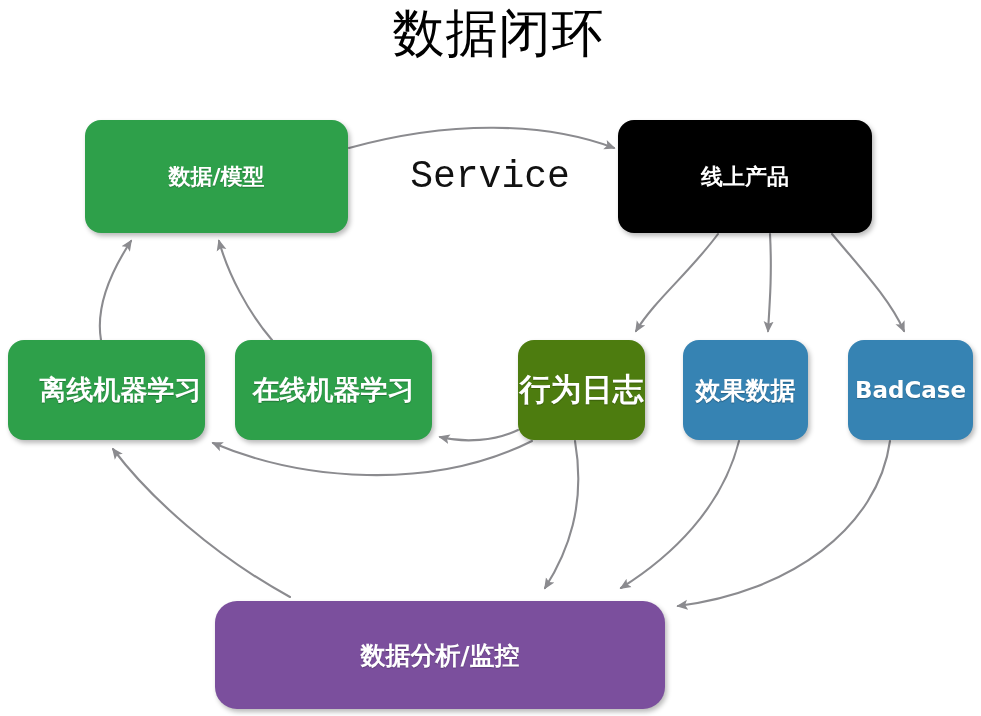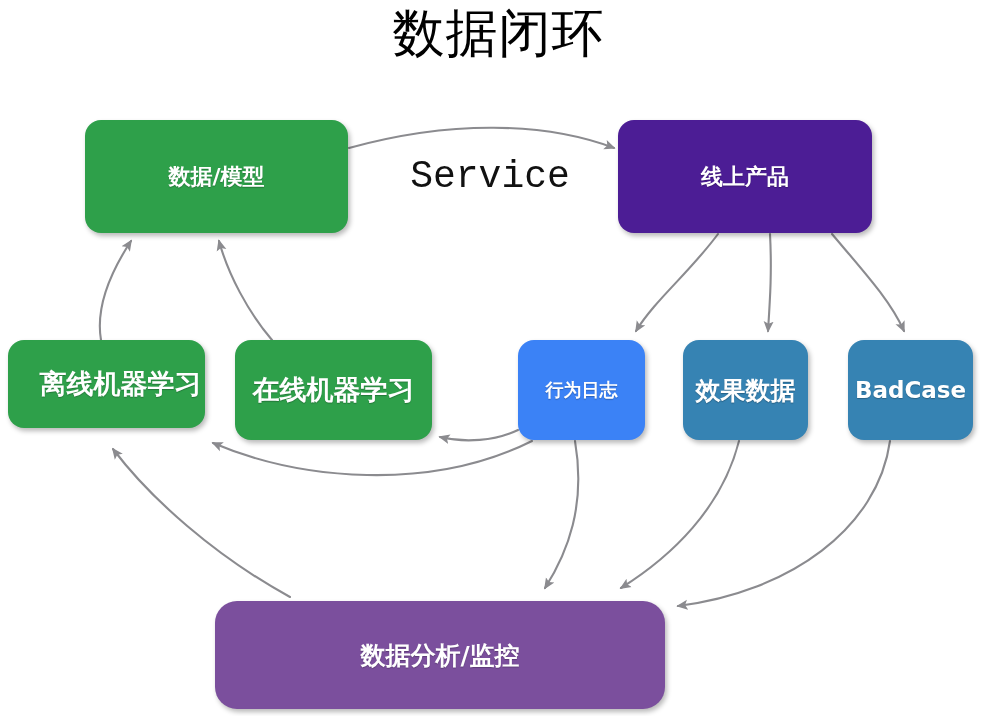--- a/index.html
+++ b/index.html
@@ -54,24 +54,24 @@
     font-family: "DejaVu Sans", "Liberation Sans", sans-serif;
     text-shadow: 0 1px 1px rgba(0,0,0,0.25);
     user-select: none;
   }
   .node-label {
     display: block;
     padding: 0 6px;
     white-space: nowrap;
   }
   #node-data-model      { left: 85px;  top: 120px; width: 263px; height: 113px; background: #2ea04a; font-size: 22px; }
-  #node-online-product  { left: 618px; top: 120px; width: 254px; height: 113px; background: #4c1d95; font-size: 22px; }
-  #node-offline-ml      { left: 8px;   top: 340px; width: 197px; height: 88px; background: #2ea04a; font-size: 27px; padding-left: 28px; }
+  #node-online-product  { left: 618px; top: 120px; width: 254px; height: 113px; background: #000000; font-size: 22px; }
+  #node-offline-ml      { left: 8px;   top: 340px; width: 197px; height: 100px; background: #2ea04a; font-size: 27px; padding-left: 28px; }
   #node-online-ml       { left: 235px; top: 340px; width: 197px; height: 100px; background: #2ea04a; font-size: 27px; }
-  #node-behavior-log    { left: 518px; top: 340px; width: 127px; height: 100px; background: #3b82f6; font-size: 18px; }
+  #node-behavior-log    { left: 518px; top: 340px; width: 127px; height: 100px; background: #4d7c0f; font-size: 31px; }
   #node-effect-data     { left: 683px; top: 340px; width: 125px; height: 100px; background: #3683b3; font-size: 25px; font-family: Liberation Mono, monospace; }
   #node-badcase         { left: 848px; top: 340px; width: 125px; height: 100px; background: #3683b3; font-size: 23px; }
   #node-analytics       { left: 215px; top: 601px; width: 450px; height: 108px; background: #7b4f9d; font-size: 25px; border-radius: 22px; }
 
   #service-label {
     position: absolute;
     left: 395px;
     top: 155px;
     width: 190px;
     text-align: center;

